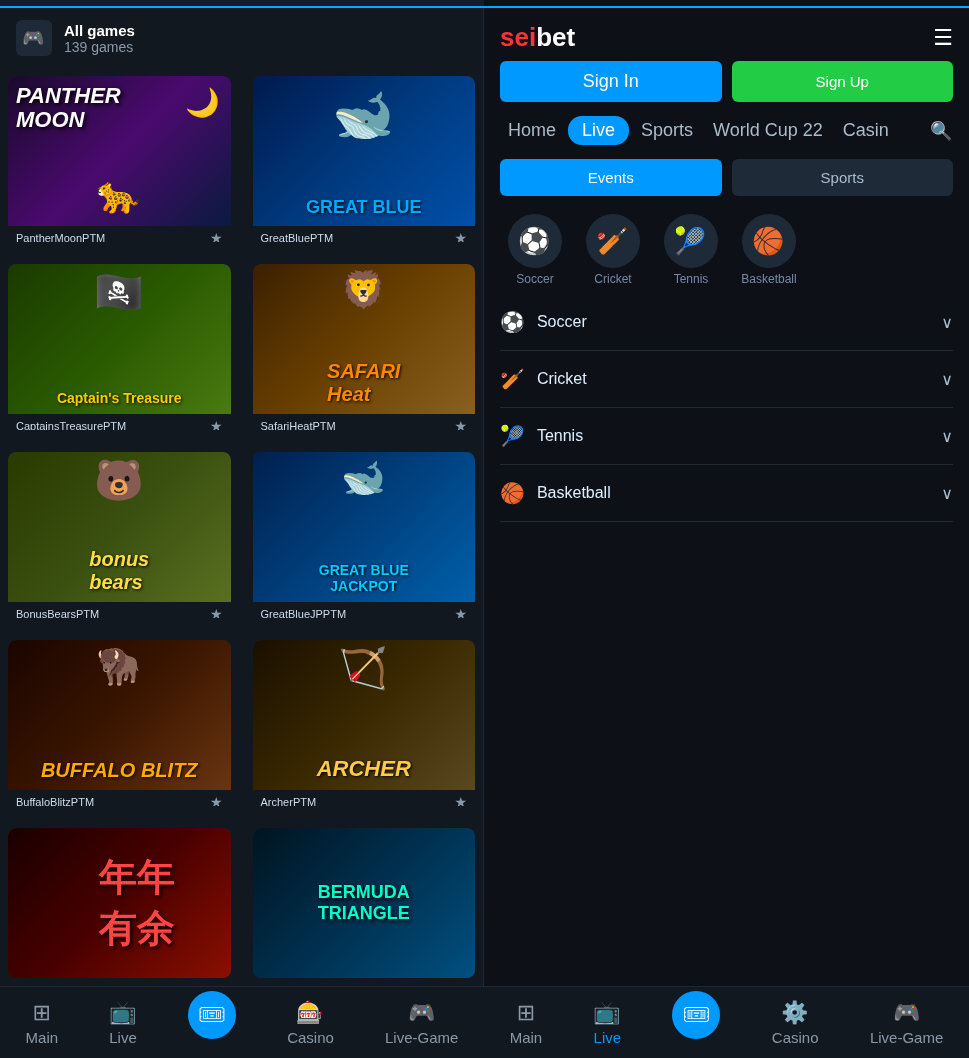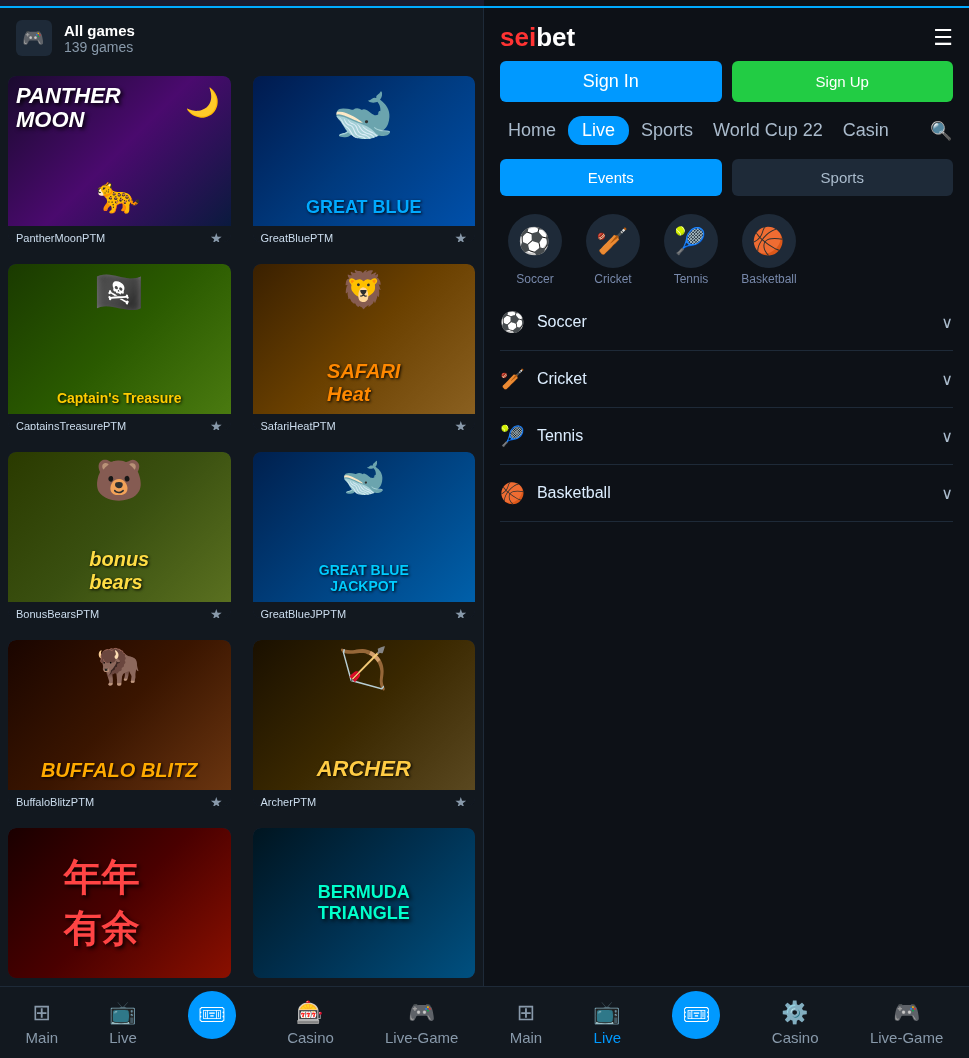--- a/index.html
+++ b/index.html
@@ -83,21 +83,21 @@
     }
 
     .panther-moon { background: linear-gradient(135deg, #1a0a2e, #4a0a6e, #0a1a3e); }
     .great-blue { background: linear-gradient(135deg, #001a4e, #003a7e, #0050aa); }
     .captains-treasure { background: linear-gradient(135deg, #1a3a00, #2a5a00, #4a7a10); }
     .safari-heat { background: linear-gradient(135deg, #3a2000, #6a4000, #8a6020); }
     .bonus-bears { background: linear-gradient(135deg, #2a3a00, #3a5010, #5a7020); }
     .great-blue-jp { background: linear-gradient(135deg, #00204e, #00407e, #0060aa); }
     .buffalo-blitz { background: linear-gradient(135deg, #1a0500, #3a1500, #6a3510); }
     .archer { background: linear-gradient(135deg, #1a1000, #3a2800, #5a4820); }
-    .chinese { background: linear-gradient(135deg, #1a0000, #4a0000, #8a1000); }
+    .chinese { background: linear-gradient(135deg, #1a0000, #4a0000, #8a1000); text-align: right; }
     .bermuda { background: linear-gradient(135deg, #001520, #003050, #005080); }
 
     .game-label-row {
       display: flex;
       align-items: center;
       justify-content: space-between;
       padding: 4px 8px;
       background: #12181f;
     }
 

